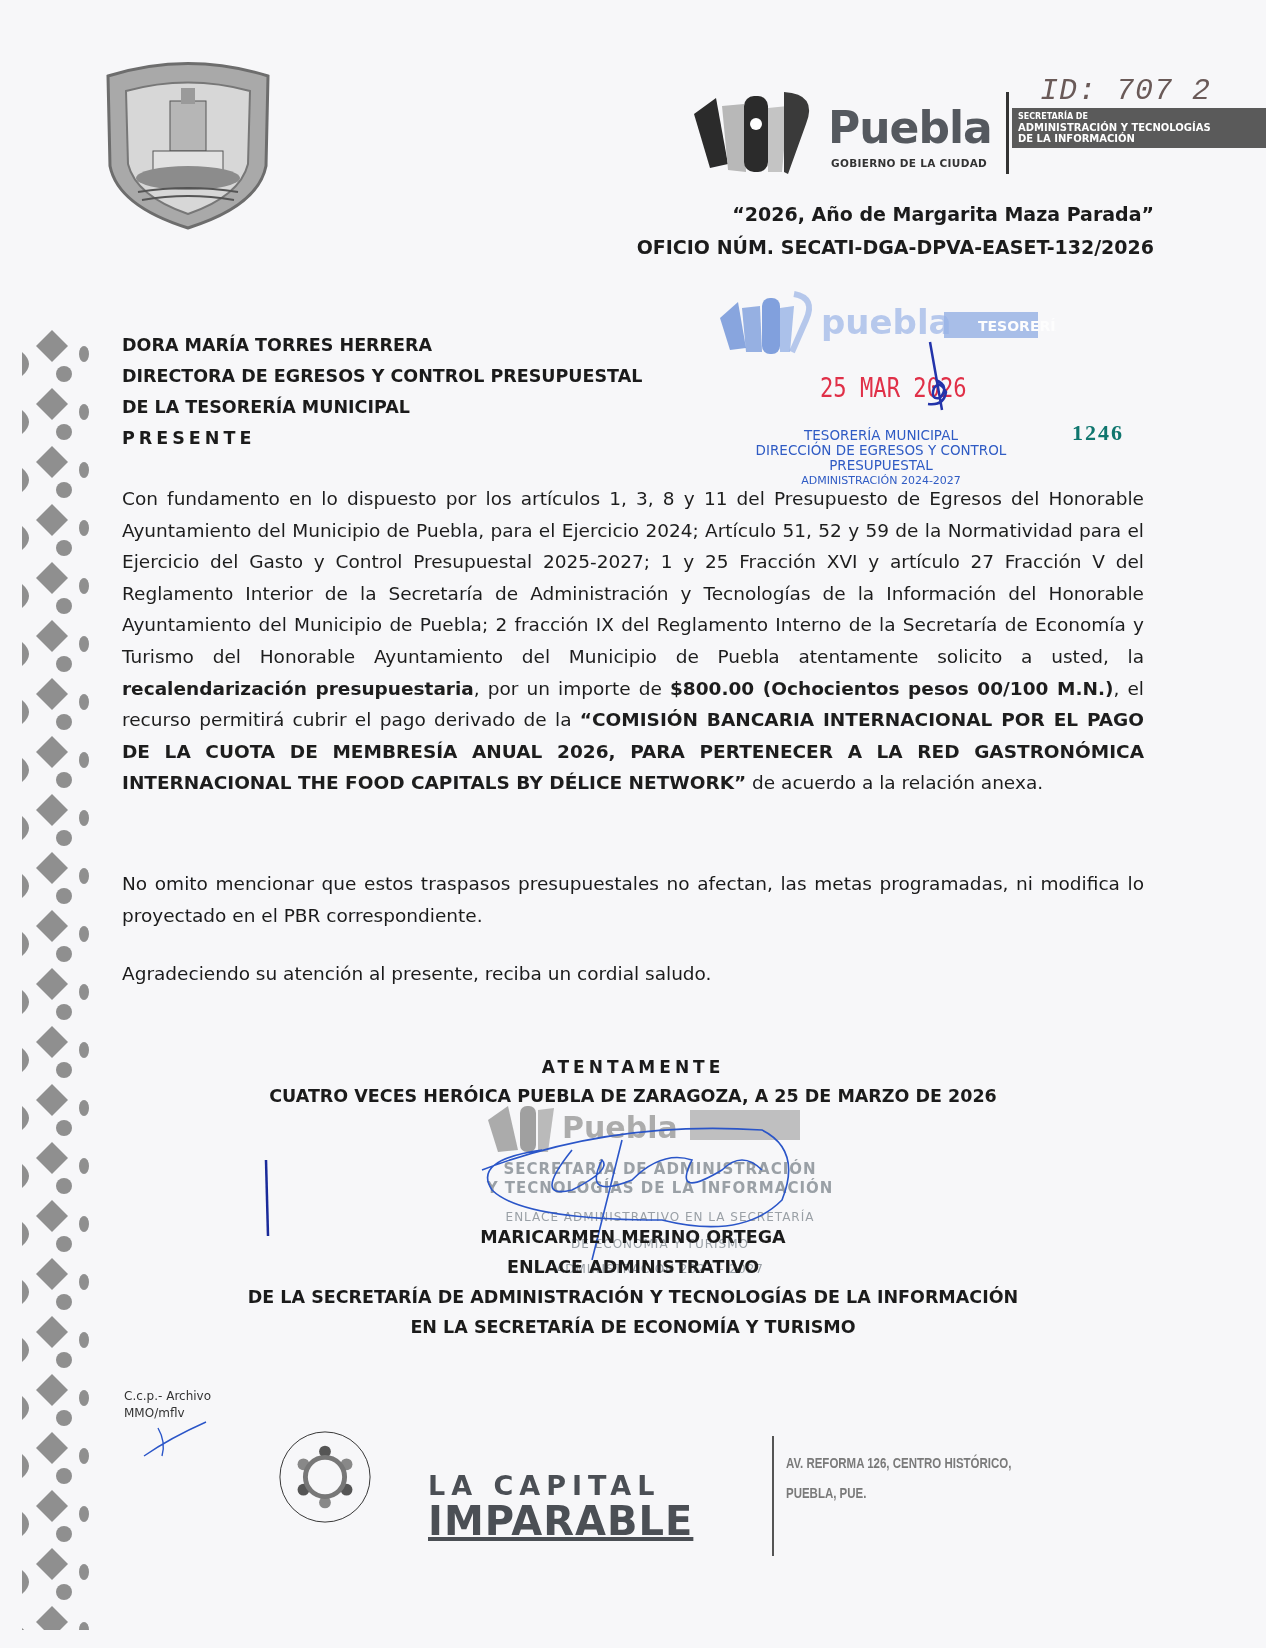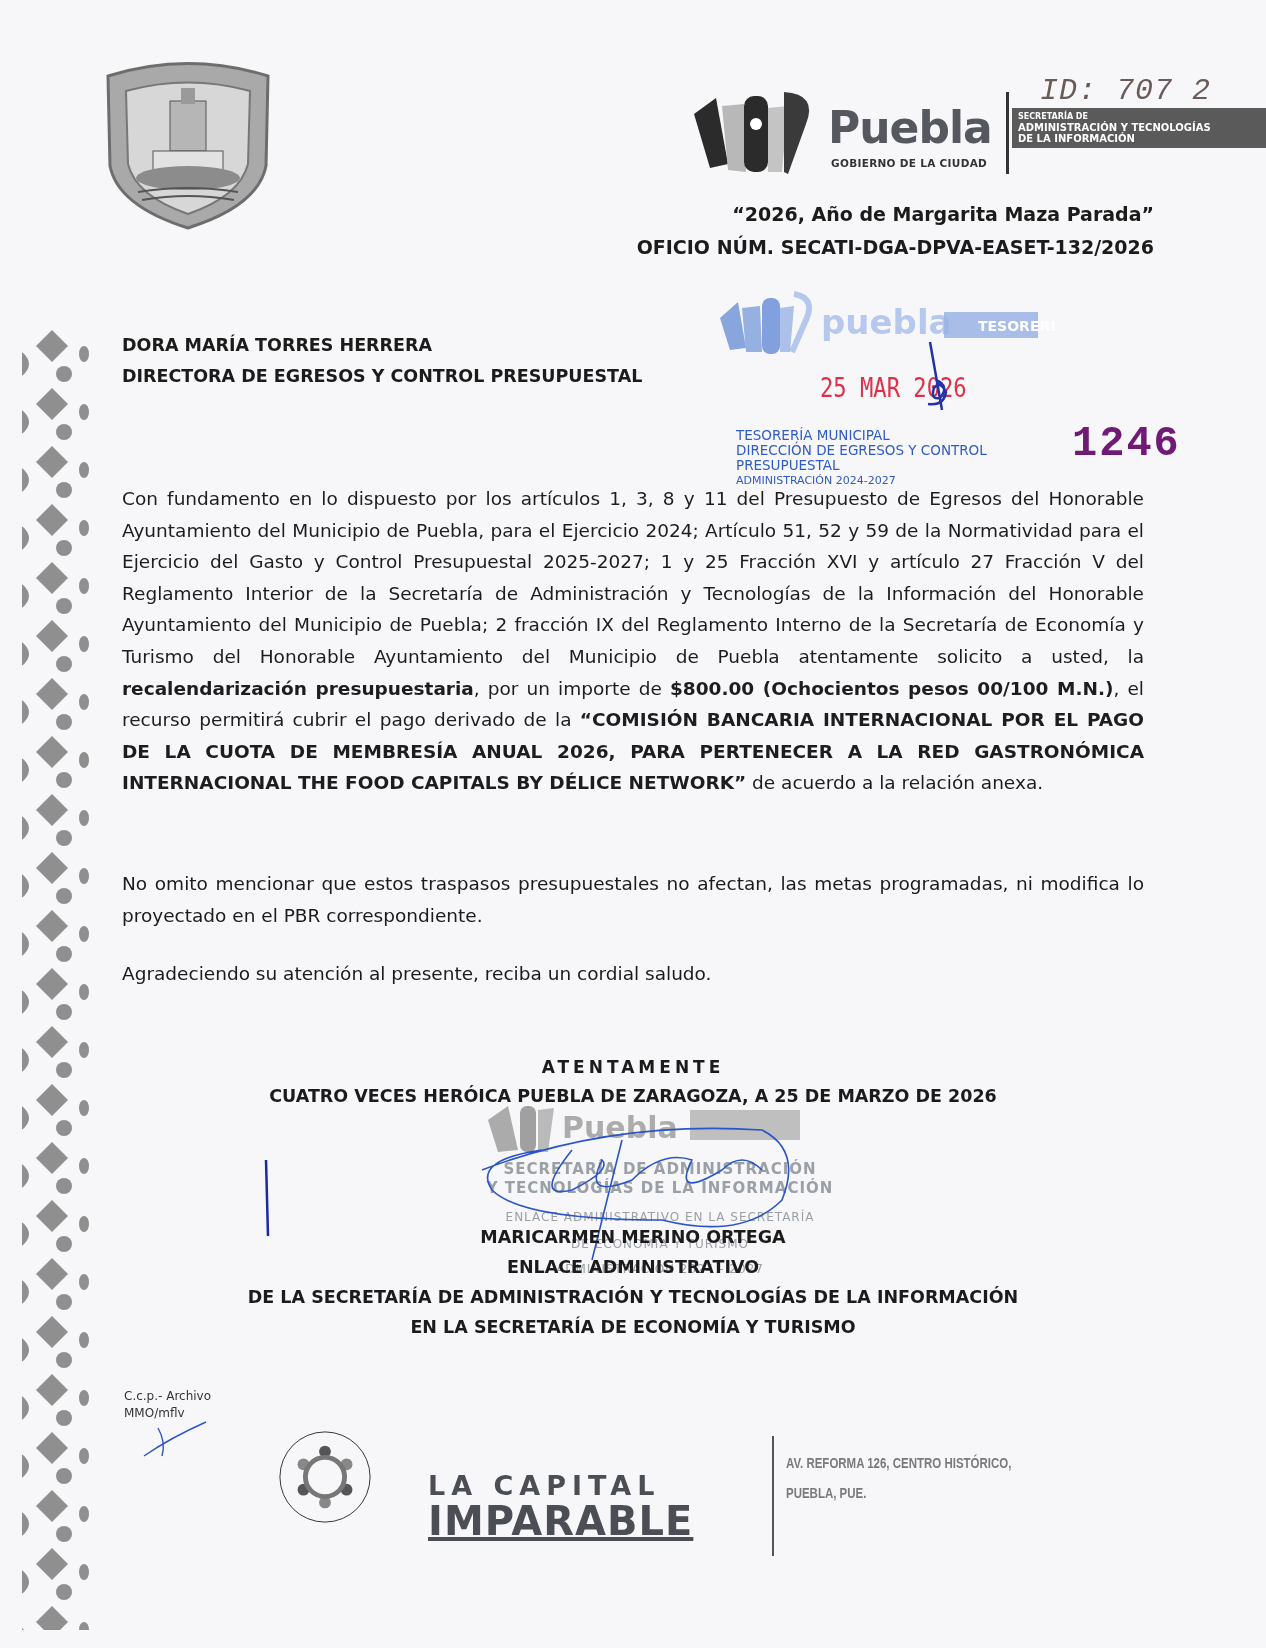--- a/index.html
+++ b/index.html
@@ -39,24 +39,24 @@
   .year-motto { right: 112px; top: 203px; font-size: 19px; font-weight: bold; text-align: right; }
   .oficio { right: 112px; top: 236px; font-size: 19px; font-weight: bold; text-align: right; }
 
   
   .stamp-logo { left: 716px; top: 290px; width: 340px; height: 66px; opacity: 0.8; }
   .stamp-date {
     left: 820px; top: 372px; font-family: "DejaVu Sans Mono", monospace; font-size: 27px; color: #e03048; letter-spacing: 0px;
     transform: scaleX(0.82); transform-origin: left top;
   }
   .stamp-text {
-    left: 736px; top: 428px; width: 290px; color: #2f5bc4; font-size: 13.5px; line-height: 15px;
+    left: 736px; top: 428px; width: 290px; text-align: center; color: #2f5bc4; font-size: 13.5px; line-height: 15px;
   }
   .stamp-text .small { font-size: 11px; }
-  .folio { left: 1072px; top: 420px; font-family: Liberation Mono, monospace; font-size: 42px; color: #701a75; letter-spacing: 2px; font-weight: bold; }
+  .folio { left: 1072px; top: 420px; font-family: Liberation Serif, serif; font-size: 22px; color: #0f766e; letter-spacing: 2px; font-weight: bold; }
 
   
   .addressee { left: 122px; top: 330px; font-size: 17.5px; font-weight: bold; line-height: 31px; }
   .addressee .presente { letter-spacing: 4px; }
 
   
   .body-text {
     left: 122px; top: 483px; width: 1022px; font-size: 18.5px; line-height: 31.6px;
     text-align: justify; color: #1d1d1d;
   }
@@ -235,20 +235,22 @@
   <div>TESORERÍA MUNICIPAL</div>
   <div>DIRECCIÓN DE EGRESOS Y CONTROL</div>
   <div>PRESUPUESTAL</div>
   <div class="small">ADMINISTRACIÓN 2024-2027</div>
 </div>
 <div class="abs folio">1246</div>
 
 <div class="abs addressee">
   <div>DORA MARÍA TORRES HERRERA</div>
   <div>DIRECTORA DE EGRESOS Y CONTROL PRESUPUESTAL</div>
+  <div>DE LA TESORERÍA MUNICIPAL</div>
+  <div class="presente">PRESENTE</div>
 </div>
 
 <div class="abs body-text">
   <span>Con fundamento en lo dispuesto por los artículos 1, 3, 8 y 11 del Presupuesto de Egresos del Honorable Ayuntamiento del Municipio de Puebla, para el Ejercicio 2024; Artículo 51, 52 y 59 de la Normatividad para el Ejercicio del Gasto y Control Presupuestal 2025-2027; 1 y 25 Fracción XVI y artículo 27 Fracción V del Reglamento Interior de la Secretaría de Administración y Tecnologías de la Información del Honorable Ayuntamiento del Municipio de Puebla; 2 fracción IX del Reglamento Interno de la Secretaría de Economía y Turismo del Honorable Ayuntamiento del Municipio de Puebla atentamente solicito a usted, la </span><b>recalendarización presupuestaria</b><span>, por un importe de </span><b>$800.00 (Ochocientos pesos 00/100 M.N.)</b><span>, el recurso permitirá cubrir el pago derivado de la </span><b>“COMISIÓN BANCARIA INTERNACIONAL POR EL PAGO DE LA CUOTA DE MEMBRESÍA ANUAL 2026, PARA PERTENECER A LA RED GASTRONÓMICA INTERNACIONAL THE FOOD CAPITALS BY DÉLICE NETWORK”</b><span> de acuerdo a la relación anexa.</span>
 </div>
 <div class="abs para2">No omito mencionar que estos traspasos presupuestales no afectan, las metas programadas, ni modifica lo proyectado en el PBR correspondiente.</div>
 <div class="abs para3">Agradeciendo su atención al presente, reciba un cordial saludo.</div>
 
 <div class="abs closing">
   <div class="atentamente">ATENTAMENTE</div>

